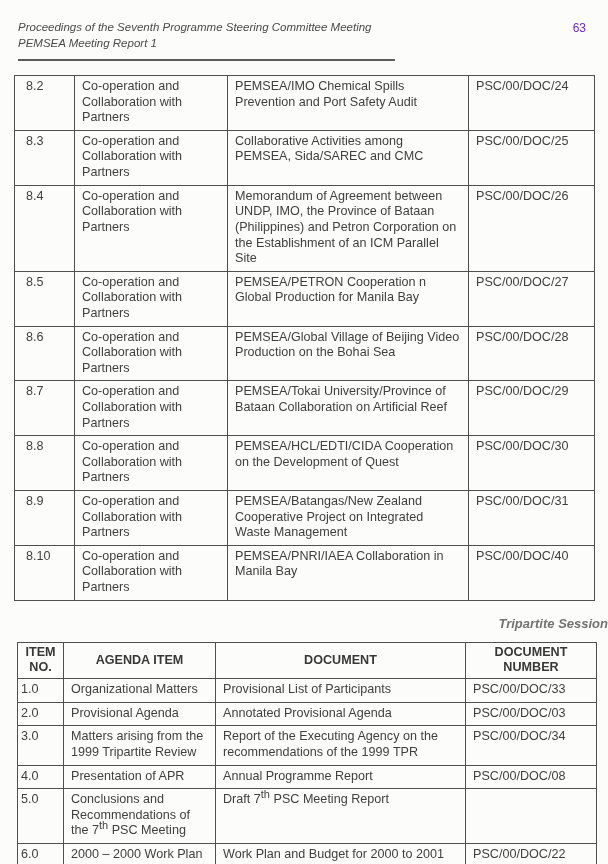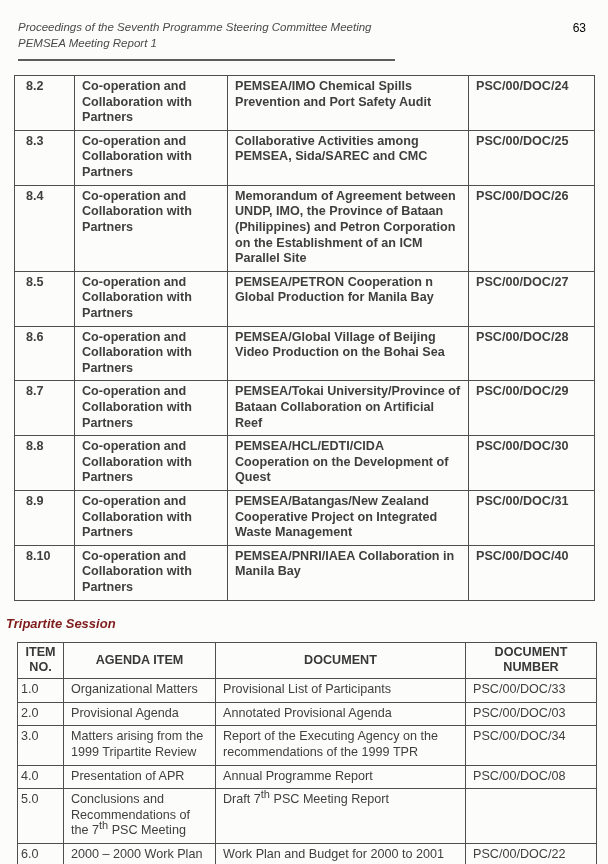--- a/index.html
+++ b/index.html
@@ -3,32 +3,32 @@
 <meta charset="utf-8">
 <style>
   html, body { margin:0; padding:0; }
   body {
     width:608px; height:864px; overflow:hidden; position:relative;
     background:#fcfcfb; color:#3f3f3f;
     font-family:"Liberation Sans", sans-serif;
     -webkit-font-smoothing:antialiased;
   }
   .doc-header { position:relative; margin:20px 20px 0 18px; font-style:italic; font-size:11.5px; line-height:1.35; color:#4a4a4a; }
-  .page-number { position:absolute; right:2px; top:0; font-style:normal; font-size:12px; color:#000000; }
+  .page-number { position:absolute; right:2px; top:0; font-style:normal; font-size:12px; color:#6d28d9; }
   .header-rule { margin:8px 0 0 18px; width:377px; height:2px; background:#5d5d5d; border:none; }
 
   table { border-collapse:collapse; table-layout:fixed; font-size:12.6px; line-height:1.24; color:#3f3f3f; }
   td, th { border:1.6px solid #4f4f4f; vertical-align:top; padding:3px 7px 4px 7px; overflow:hidden; }
-  .t1 { margin:14px 0 0 14px; width:580px;font-weight:bold; }
+  .t1 { margin:14px 0 0 14px; width:580px; }
   .t2 { margin:11px 0 0 17px; width:579px; }
   .t1 td.c-item { padding-left:11px; }
   .t2 td.c-item { text-align:left; padding-left:3px; padding-right:3px; }
   .t2 th { font-weight:bold; text-align:center; vertical-align:middle; padding:2px 4px; line-height:1.25; color:#383838; }
   sup { font-size:11px; line-height:0; }
-  .section-heading { margin:15px 0 0 0; text-align:left; font-style:italic; font-weight:bold; font-size:13px; color:#7f1d1d;padding-left:6px; }
+  .section-heading { margin:15px 0 0 0; text-align:right; font-style:italic; font-weight:bold; font-size:13px; color:#737373; }
 </style>
 </head>
 <body>
 
 <div class="doc-header">
   <div>Proceedings of the Seventh Programme Steering Committee Meeting</div>
   <div>PEMSEA Meeting Report 1</div>
   <div class="page-number">63</div>
 </div>
 <div class="header-rule"></div>

